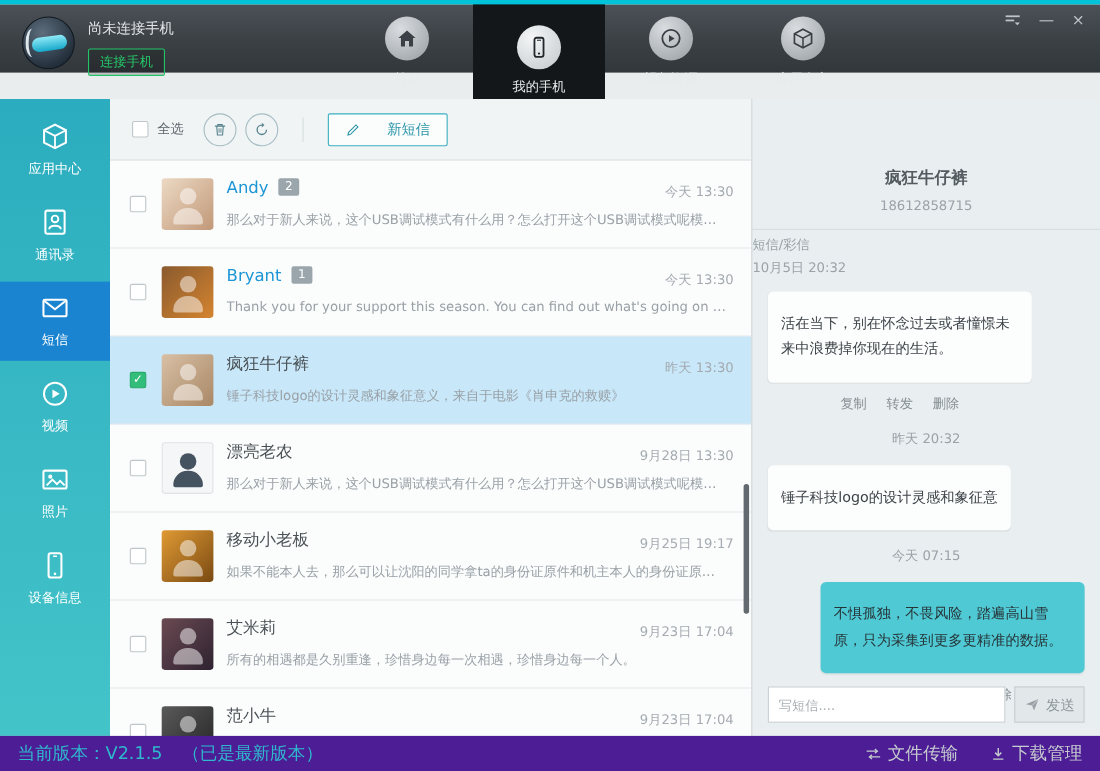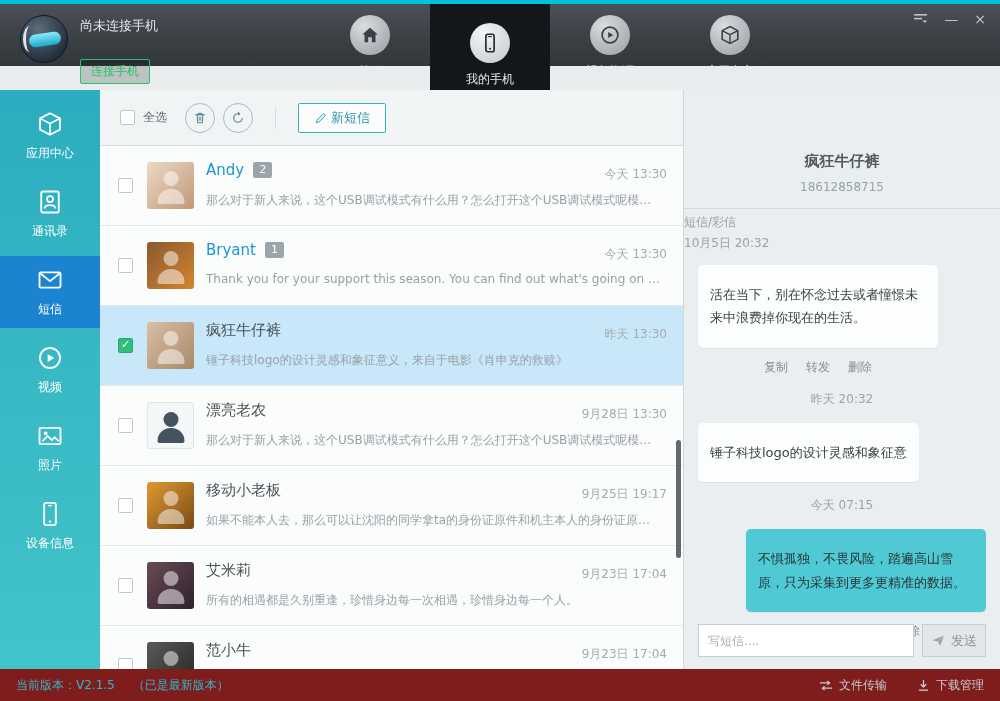--- a/index.html
+++ b/index.html
@@ -27,21 +27,21 @@
     content:""; position:absolute; left:3px; top:11px; width:11px; height:26px;
     border-radius:50%; border-left:3px solid #dfe7ec;
   }
   .logo-visor {
     position:absolute; left:9px; top:18px; width:32px; height:13px; border-radius:8px;
     background:linear-gradient(180deg,#8ee9f6,#17a9cc); transform:rotate(-8deg);
   }
   .conn { position:absolute; left:80px; top:13px; }
   .conn-status { font-size:13px; color:#e3e6e8; }
   .connect-btn {
-    margin-top:24px; font-size:12px; color:#25c368; background:rgba(0,0,0,.18);
+    margin-top:9px; font-size:12px; color:#25c368; background:rgba(0,0,0,.18);
     border:1px solid #25c368; padding:3px 10px; border-radius:2px; cursor:pointer;
     font-family:inherit;
   }
   .nav-tabs { position:absolute; left:310px; top:0; height:86px; display:flex; }
   .nav-tab {
     width:120px; height:86px; display:flex; flex-direction:column; align-items:center;
     justify-content:center; gap:8px; cursor:pointer;
   }
   .nav-tab.active { margin-top:-4px; height:90px; padding-top:20px; background:#141719; }
   .tab-circle {
@@ -79,21 +79,21 @@
   .cb.checked { background:#33bd7a; border-color:#2aa96b; }
   .cb.checked::after { content:"✓"; position:absolute; left:2px; top:-1px; color:#fff; font-size:11px; }
   .select-all-label { margin-left:8px; font-size:12px; color:#5d656b; }
   .round-btn {
     width:30px; height:30px; border-radius:50%; border:1px solid #a5bcc3; background:transparent;
     display:flex; align-items:center; justify-content:center; cursor:pointer;
   }
   .tb-sep { width:1px; height:22px; background:#d5dcdf; margin-left:22px; }
   .new-sms-btn {
     margin-left:22px; height:30px; padding:0 15px; background:#fbfdfd; border:1px solid #3aafc0;
-    color:#2b95a8; font-size:13px; display:flex; align-items:center; gap:3px; border-radius:2px;
+    color:#2b95a8; font-size:13px; display:flex; align-items:center; gap:24px; border-radius:2px;
     cursor:pointer; font-family:inherit;
   }
 
   
   .conv-list {
     position:absolute; left:100px; top:146px; width:583px; height:523px;
     background:#e6ebec; overflow:hidden;
   }
   .conv-row { position:relative; height:80px; background:#fbfcfc; border-bottom:1px solid #e2e7e9; cursor:pointer; }
   .conv-row.selected { background:#c8e7f9; }
@@ -159,22 +159,22 @@
   }
   .compose input::placeholder { color:#a9b0b5; }
   .send-btn {
     width:64px; height:33px; background:#e2e7e9; border:1px solid #c7ced1; color:#8d959b;
     font-size:13px; display:flex; align-items:center; justify-content:center; gap:5px;
     cursor:pointer; font-family:inherit;
   }
 
   
   .statusbar {
-    position:absolute; left:0; right:0; bottom:0; height:32px; background:#7f1d1d;
-    display:flex; align-items:center; padding:0 16px; font-size:12px;
+    position:absolute; left:0; right:0; bottom:0; height:32px; background:#4c1d95;
+    display:flex; align-items:center; padding:0 16px; font-size:16px;
   }
   .version { color:#2fb9cd; }
   .version-note { color:#2fb9cd; margin-left:18px; }
   .sb-right { margin-left:auto; display:flex; gap:30px; color:#c6cbcf; }
   .sb-item { display:flex; align-items:center; gap:6px; cursor:pointer; }
 </style>
 </head>
 <body>
 
 <div class="app">

